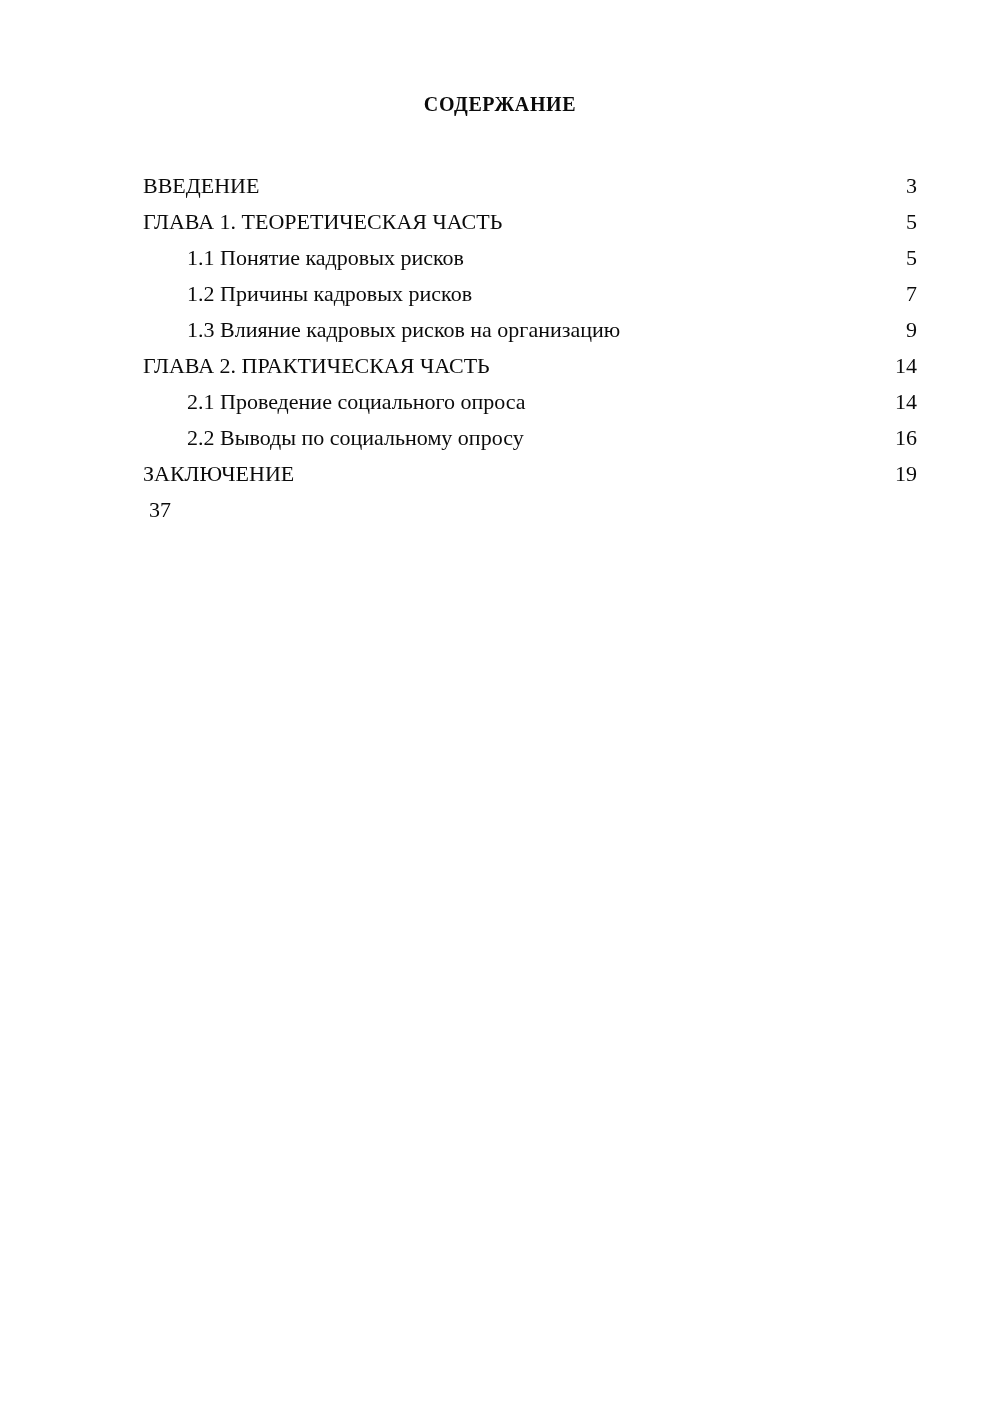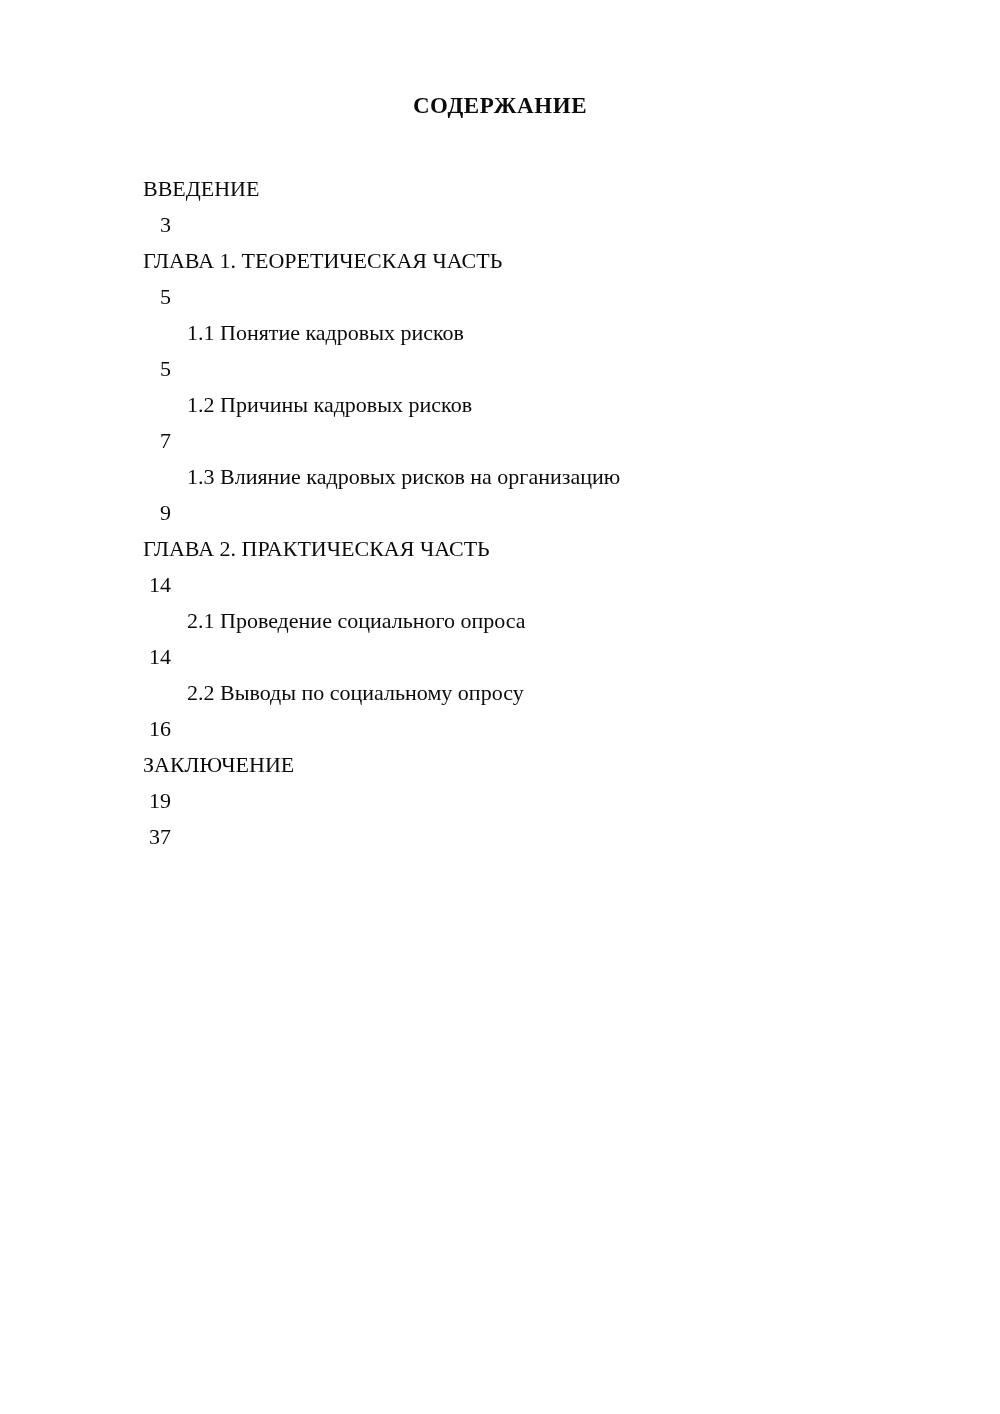--- a/index.html
+++ b/index.html
@@ -17,38 +17,37 @@
   }
   .page {
     width: 1000px;
     height: 1414px;
     position: relative;
     box-sizing: border-box;
   }
   .doc-title {
     text-align: center;
     font-weight: bold;
-    font-size: 23px;
+    font-size: 20px;
     letter-spacing: 0.6px;
     margin-top: 93px;
     margin-bottom: 0;
   }
   .toc {
     margin-top: 52px;
     padding-left: 143px;
     padding-right: 83px;
   }
   .toc-row {
     display: flex;
     align-items: baseline;
-    justify-content: flex-end;
+    justify-content: space-between;
     font-size: 22px;
     line-height: 36px;
     white-space: nowrap;
-    flex-direction: column;
   }
   .toc-row .label {
     flex: 0 1 auto;
     overflow: hidden;
     text-overflow: ellipsis;
   }
   .toc-row .page-num {
     flex: 0 0 auto;
     text-align: right;
     min-width: 28px;

